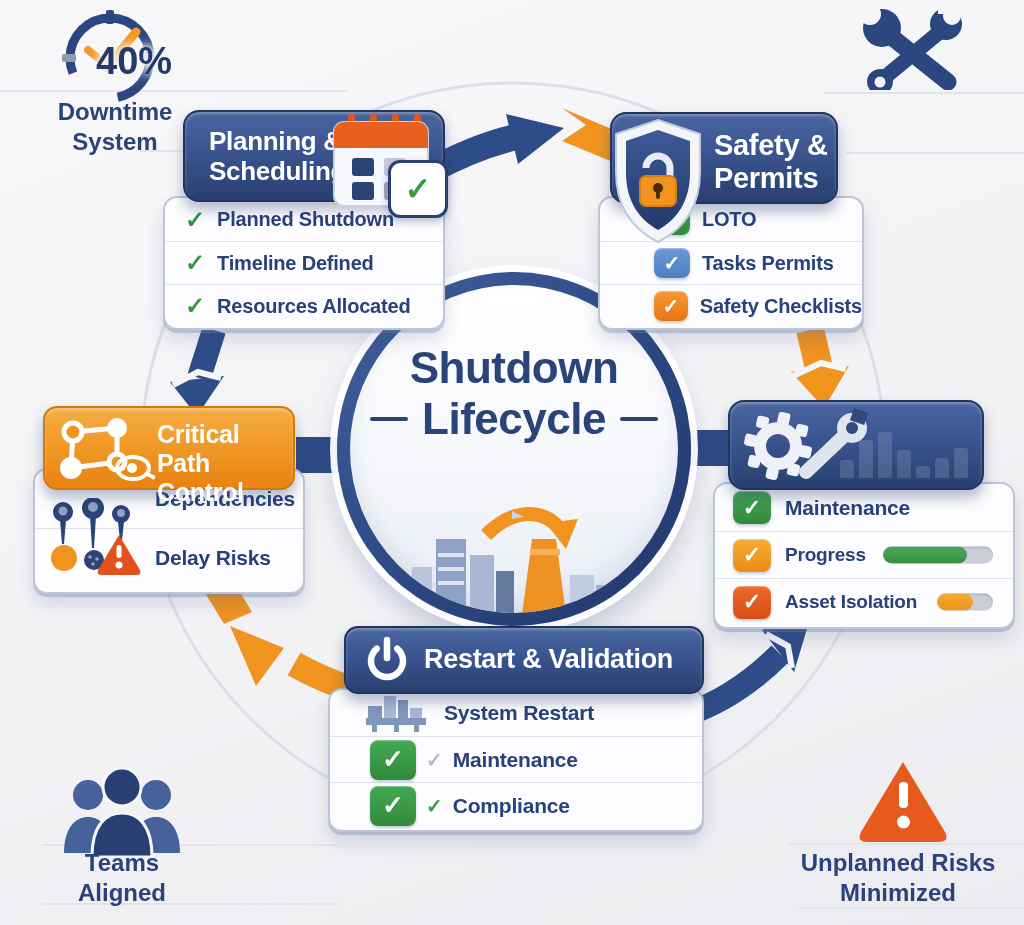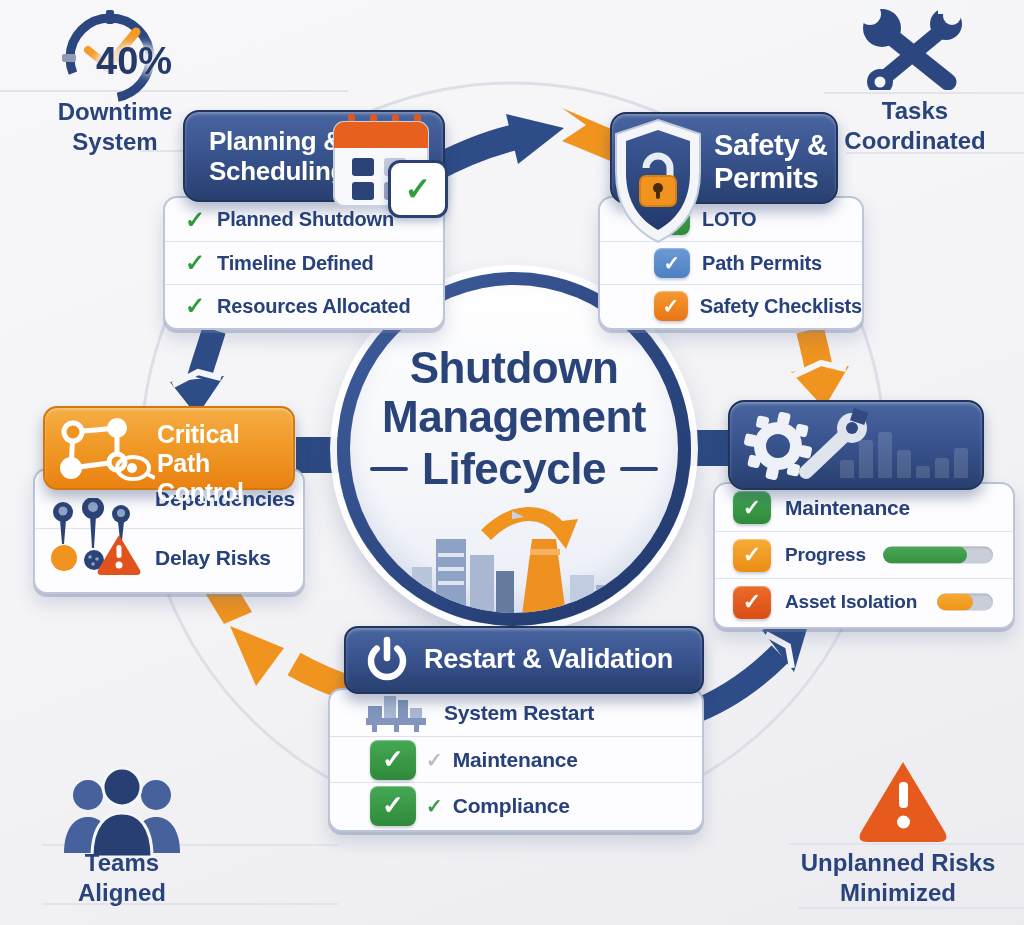--- a/index.html
+++ b/index.html
@@ -148,21 +148,20 @@
     <g>
       <path d="M688 714 C 722 702, 752 682, 780 654" stroke="#2e4c87" stroke-width="24" fill="none"></path>
       <polygon points="812,612 762,630 794,672" fill="#2e4c87"></polygon>
       <path d="M766 634 L788 646 L792 668" stroke="#f4f5f7" stroke-width="6" fill="none"></path>
     </g>
   </svg>
 
   <div class="center-circle">
     <div class="center-inner">
       <div class="center-title1">Shutdown</div>
-      <div class="center-title2">Management</div>
       <div class="center-line3">
         <div class="center-dash"></div>
         <div class="center-title3">Lifecycle</div>
         <div class="center-dash"></div>
       </div>
       <svg class="skyline" width="240" height="110" viewBox="0 0 240 110">
         <rect x="18" y="62" width="20" height="48" fill="#b9c5db"></rect>
         <rect x="42" y="34" width="30" height="76" fill="#8ea2c6"></rect>
         <rect x="44" y="48" width="26" height="4" fill="#dfe5ef"></rect>
         <rect x="44" y="62" width="26" height="4" fill="#dfe5ef"></rect>
@@ -219,21 +218,21 @@
     <span style="color:#2f9e3c; font-size:32px; font-weight:800;">✓</span>
   </div>
 
   <div class="card-body safety-body">
     <div class="card-row">
       <span class="checkbox cb-green">✓</span>
       <span class="row-label">LOTO</span>
     </div>
     <div class="card-row">
       <span class="checkbox cb-blue">✓</span>
-      <span class="row-label">Path Permits</span>
+      <span class="row-label">Tasks Permits</span>
     </div>
     <div class="card-row">
       <span class="checkbox cb-orange">✓</span>
       <span class="row-label">Safety Checklists</span>
     </div>
   </div>
   <div class="card-header safety-header">
     <div class="hdr-text">
       <div>Safety &amp;</div>
       <div>Permits</div>
@@ -406,24 +405,20 @@
     <circle cx="92" cy="20" r="16" fill="#2c4780"></circle>
     <circle cx="98" cy="12" r="9" fill="#f5f6f8"></circle>
     <rect x="84" y="0" width="28" height="10" fill="#f5f6f8"></rect>
     <circle cx="26" cy="78" r="13" fill="#2c4780"></circle>
     <circle cx="26" cy="78" r="5.5" fill="#f5f6f8"></circle>
     <line x1="34" y1="30" x2="94" y2="78" stroke="#2c4780" stroke-width="17" stroke-linecap="round"></line>
     <circle cx="28" cy="24" r="19" fill="#2c4780"></circle>
     <circle cx="16" cy="10" r="11" fill="#f5f6f8"></circle>
     <rect x="0" y="0" width="22" height="12" fill="#f5f6f8"></rect>
   </svg>
-  <div class="stat-text" style="left:806px; top:96px; width:218px;">
-    <div>Tasks</div>
-    <div>Coordinated</div>
-  </div>
 
   <div class="stat-line" style="left:42px; top:844px; width:296px;"></div>
   <div class="stat-line" style="left:42px; top:903px; width:296px;"></div>
   <svg class="abs" style="left:52px; top:765px;" width="140" height="92" viewBox="0 0 140 92">
     <circle cx="36" cy="30" r="15" fill="#46619c"></circle>
     <path d="M12 88 C12 62 24 52 36 52 C48 52 60 62 60 88 Z" fill="#46619c"></path>
     <circle cx="104" cy="30" r="15" fill="#46619c"></circle>
     <path d="M80 88 C80 62 92 52 104 52 C116 52 128 62 128 88 Z" fill="#46619c"></path>
     <circle cx="70" cy="22" r="19" fill="#273f72" stroke="#f5f6f8" stroke-width="3"></circle>
     <path d="M40 92 C40 60 54 48 70 48 C86 48 100 60 100 92 Z" fill="#273f72" stroke="#f5f6f8" stroke-width="3"></path>

